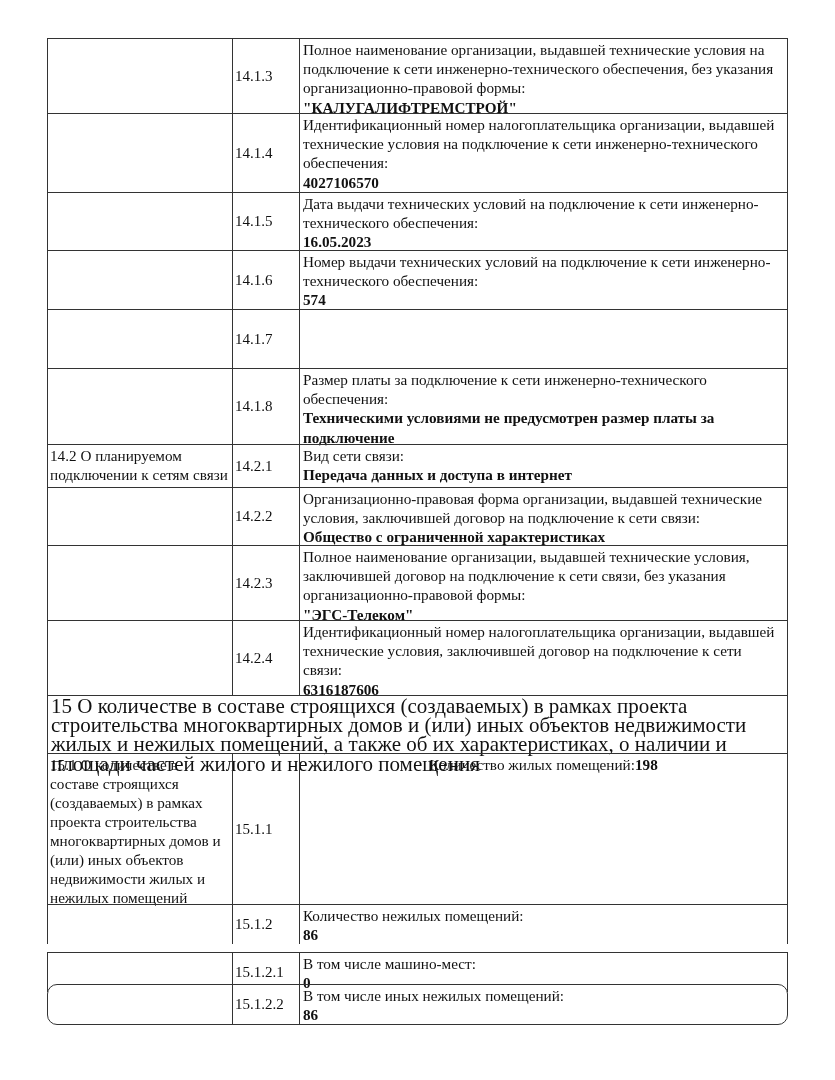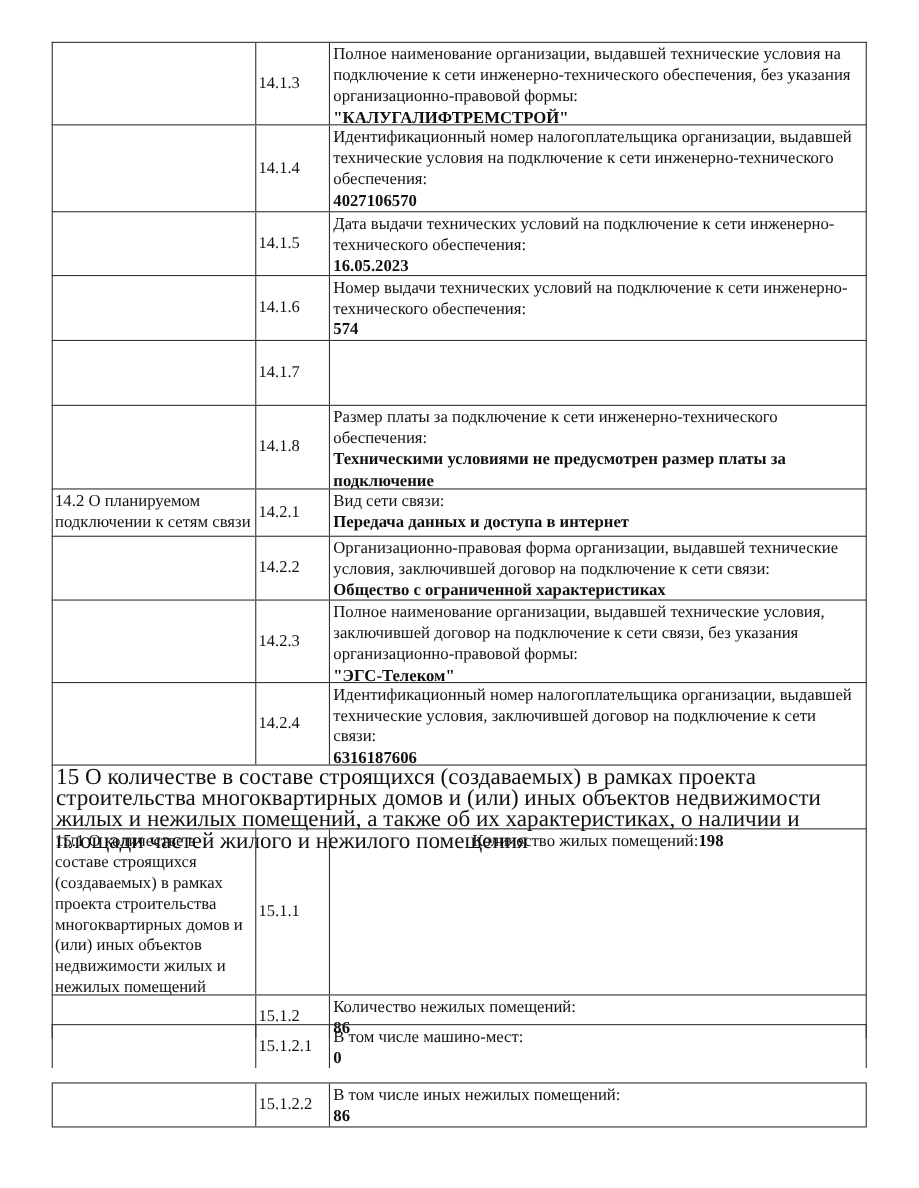--- a/index.html
+++ b/index.html
@@ -1,21 +1,21 @@
 <!DOCTYPE html>
 <html><head>
   <meta charset="utf-8">
   <style>
     html, body { margin: 0; padding: 0; background: #ffffff; }
     body { width: 835px; height: 1080px; position: relative; overflow: hidden;
            font-family: "Liberation Serif", "DejaVu Serif", serif; color: #111; }
     .tbl { position: absolute; left: 47px; top: 38px; width: 741px; }
     .row { position: absolute; left: 0; width: 741px; box-sizing: border-box;
            border-left: 1.5px solid #333; border-right: 1.5px solid #333; border-top: 1.5px solid #333; }
-    .row.last { border-bottom: 1.5px solid #333; }
+    .row.last { border-bottom: 1.5px solid #333; border-radius: 10px; }
     .c1, .c2, .c3 { position: absolute; top: 0; bottom: 0; box-sizing: border-box; }
     .c1 { left: 0; width: 185px; border-right: 1.5px solid #333; padding: 1px 2px; font-size: 15.2px; line-height: 19px; }
     .c2 { left: 185px; width: 67px; border-right: 1.5px solid #333; display: flex; align-items: center; padding-left: 2px; font-size: 15px; }
     .c3 { left: 252px; right: 0; padding: 1px 3px; font-size: 15.2px; line-height: 19.2px; }
     .full { position: absolute; left: 0; right: 0; top: 0; bottom: 0; padding: 1px 3px; font-size: 21px; line-height: 19.2px; }
     .lbl { display: block; }
     .val { display: block; font-weight: bold; }
   </style>
 </head>
 <body>
@@ -147,21 +147,21 @@
     <div class="c1"></div>
     <div class="c2">
         <span>15.1.2</span>
       </div>
     <div class="c3">
       <span class="lbl">Количество нежилых помещений:</span>
       <span class="val">86</span>
     </div>
   </div>
 
-  <div class="row" style="top:893px;height:40px;">
+  <div class="row" style="top:914px;height:40px;">
     <div class="c1"></div>
     <div class="c2">
         <span>15.1.2.1</span>
       </div>
     <div class="c3">
       <span class="lbl">В том числе машино-мест:</span>
       <span class="val">0</span>
     </div>
   </div>
 

